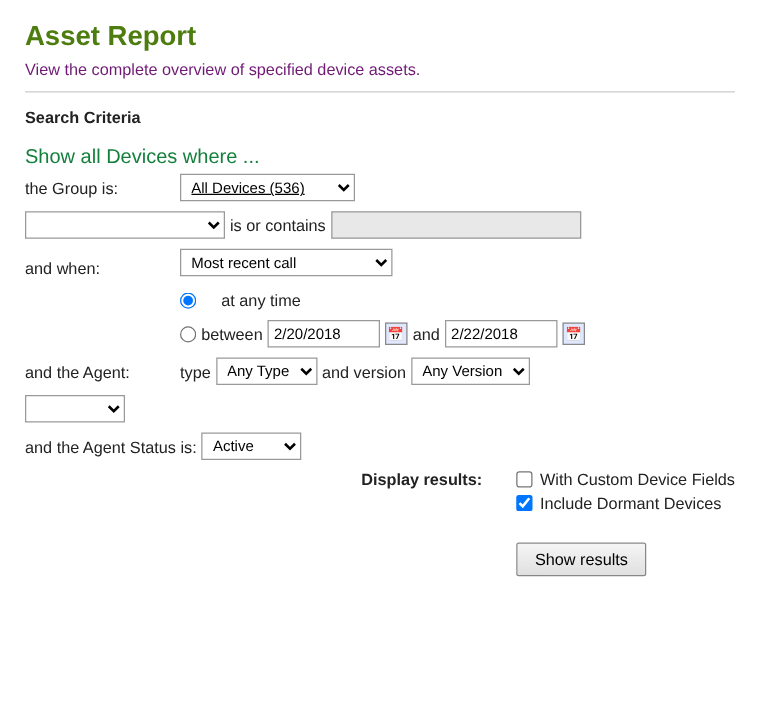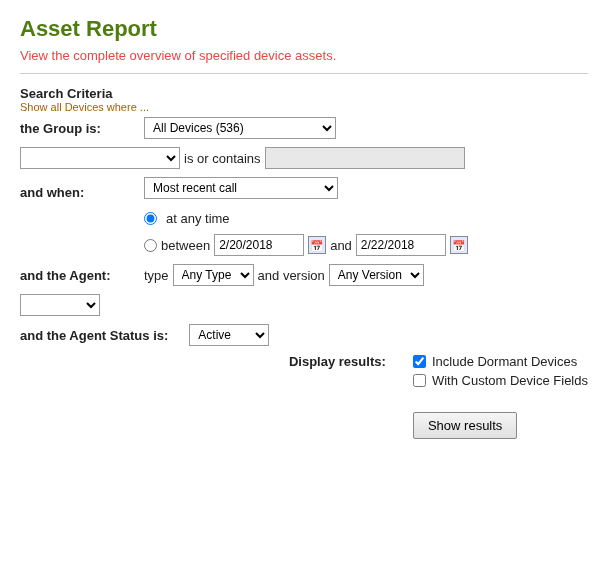--- a/index.html
+++ b/index.html
@@ -13,49 +13,48 @@
       min-height: 565px;
     }
     h1.page-title {
       font-size: 22px;
       font-weight: bold;
       margin-bottom: 6px;
       color: #4d7c0f;
     }
     .page-subtitle {
       font-size: 13px;
-      color: #ef4444;
+      color: #701a75;
       margin-bottom: 10px;
     }
     hr.divider {
       border: none;
       border-top: 1px solid #ccc;
       margin-bottom: 12px;
     }
     .section-title {
       font-weight: bold;
       font-size: 13px;
-      margin-bottom: 0;
+      margin-bottom: 16px;
     }
     .show-all-label {
-      font-size: 11px;
+      font-size: 16px;
       margin-bottom: 4px;
-      color: #a16207;
+      color: #15803d;
     }
     .criteria-row {
       display: flex;
       align-items: center;
       margin-bottom: 8px;
       flex-wrap: wrap;
       gap: 4px;
     }
     .criteria-row label {
       min-width: 120px;
       font-size: 13px;
-      font-weight: bold;
     }
     .criteria-row.when-row {
       align-items: flex-start;
     }
     .criteria-row.when-row label {
       margin-top: 8px;
     }
     select {
       font-size: 12px;
       padding: 2px 4px;
@@ -65,31 +64,31 @@
       cursor: pointer;
     }
     input[type="text"] {
       font-size: 12px;
       padding: 2px 4px;
       border: 1px solid #999;
       height: 22px;
     }
     .field-select { width: 160px; }
     .contains-input { width: 200px; background: #e8e8e8; }
-    .group-select { width: 192px; }
+    .group-select { width: 140px; text-decoration: underline; }
     .when-block {
       display: flex;
       flex-direction: column;
       gap: 8px;
     }
-    .when-select { width: 194px; margin-bottom: 4px; }
+    .when-select { width: 170px; margin-bottom: 4px; }
     .radio-row {
       display: flex;
       align-items: center;
-      gap: 9px;
+      gap: 20px;
       font-size: 13px;
     }
     .radio-row input[type="radio"] { cursor: pointer; }
     .days-input {
       width: 32px;
     }
     .info-icon {
       display: inline-block;
       width: 16px;
       height: 16px;
@@ -114,21 +113,21 @@
       text-align: center;
       line-height: 18px;
       vertical-align: middle;
     }
     .agent-row {
       display: flex;
       align-items: center;
       gap: 4px;
     }
     .dept-select { width: 80px; }
-    .status-select { width: 80px; margin-left: 17px; }
+    .status-select { width: 80px; }
     .display-row {
       margin-bottom: 6px;
       justify-content: flex-end;
     }
     .checkbox-row {
       display: flex;
       align-items: center;
       gap: 6px;
       margin-bottom: 4px;
       font-size: 13px;
@@ -231,22 +230,22 @@
     <option value="Active">Active</option>
     <option value="Inactive">Inactive</option>
     <option value="Any">Any</option>
   </select>
 </div>
 
 <div class="criteria-row display-row" style="margin-top:8px; align-items:flex-start;">
   <label style="font-weight:bold; min-width:120px;">Display results:</label>
   <div>
     <div class="checkbox-row">
+      <input type="checkbox" style="">
+      <span>With Custom Device Fields</span>
+    </div>
+    <div class="checkbox-row">
       <input type="checkbox" checked="" style="">
       <span>Include Dormant Devices</span>
     </div>
-    <div class="checkbox-row">
-      <input type="checkbox" style="">
-      <span>With Custom Device Fields</span>
-    </div>
     <button class="show-results-btn">Show results</button>
   </div>
 </div>
 
 </body></html>

